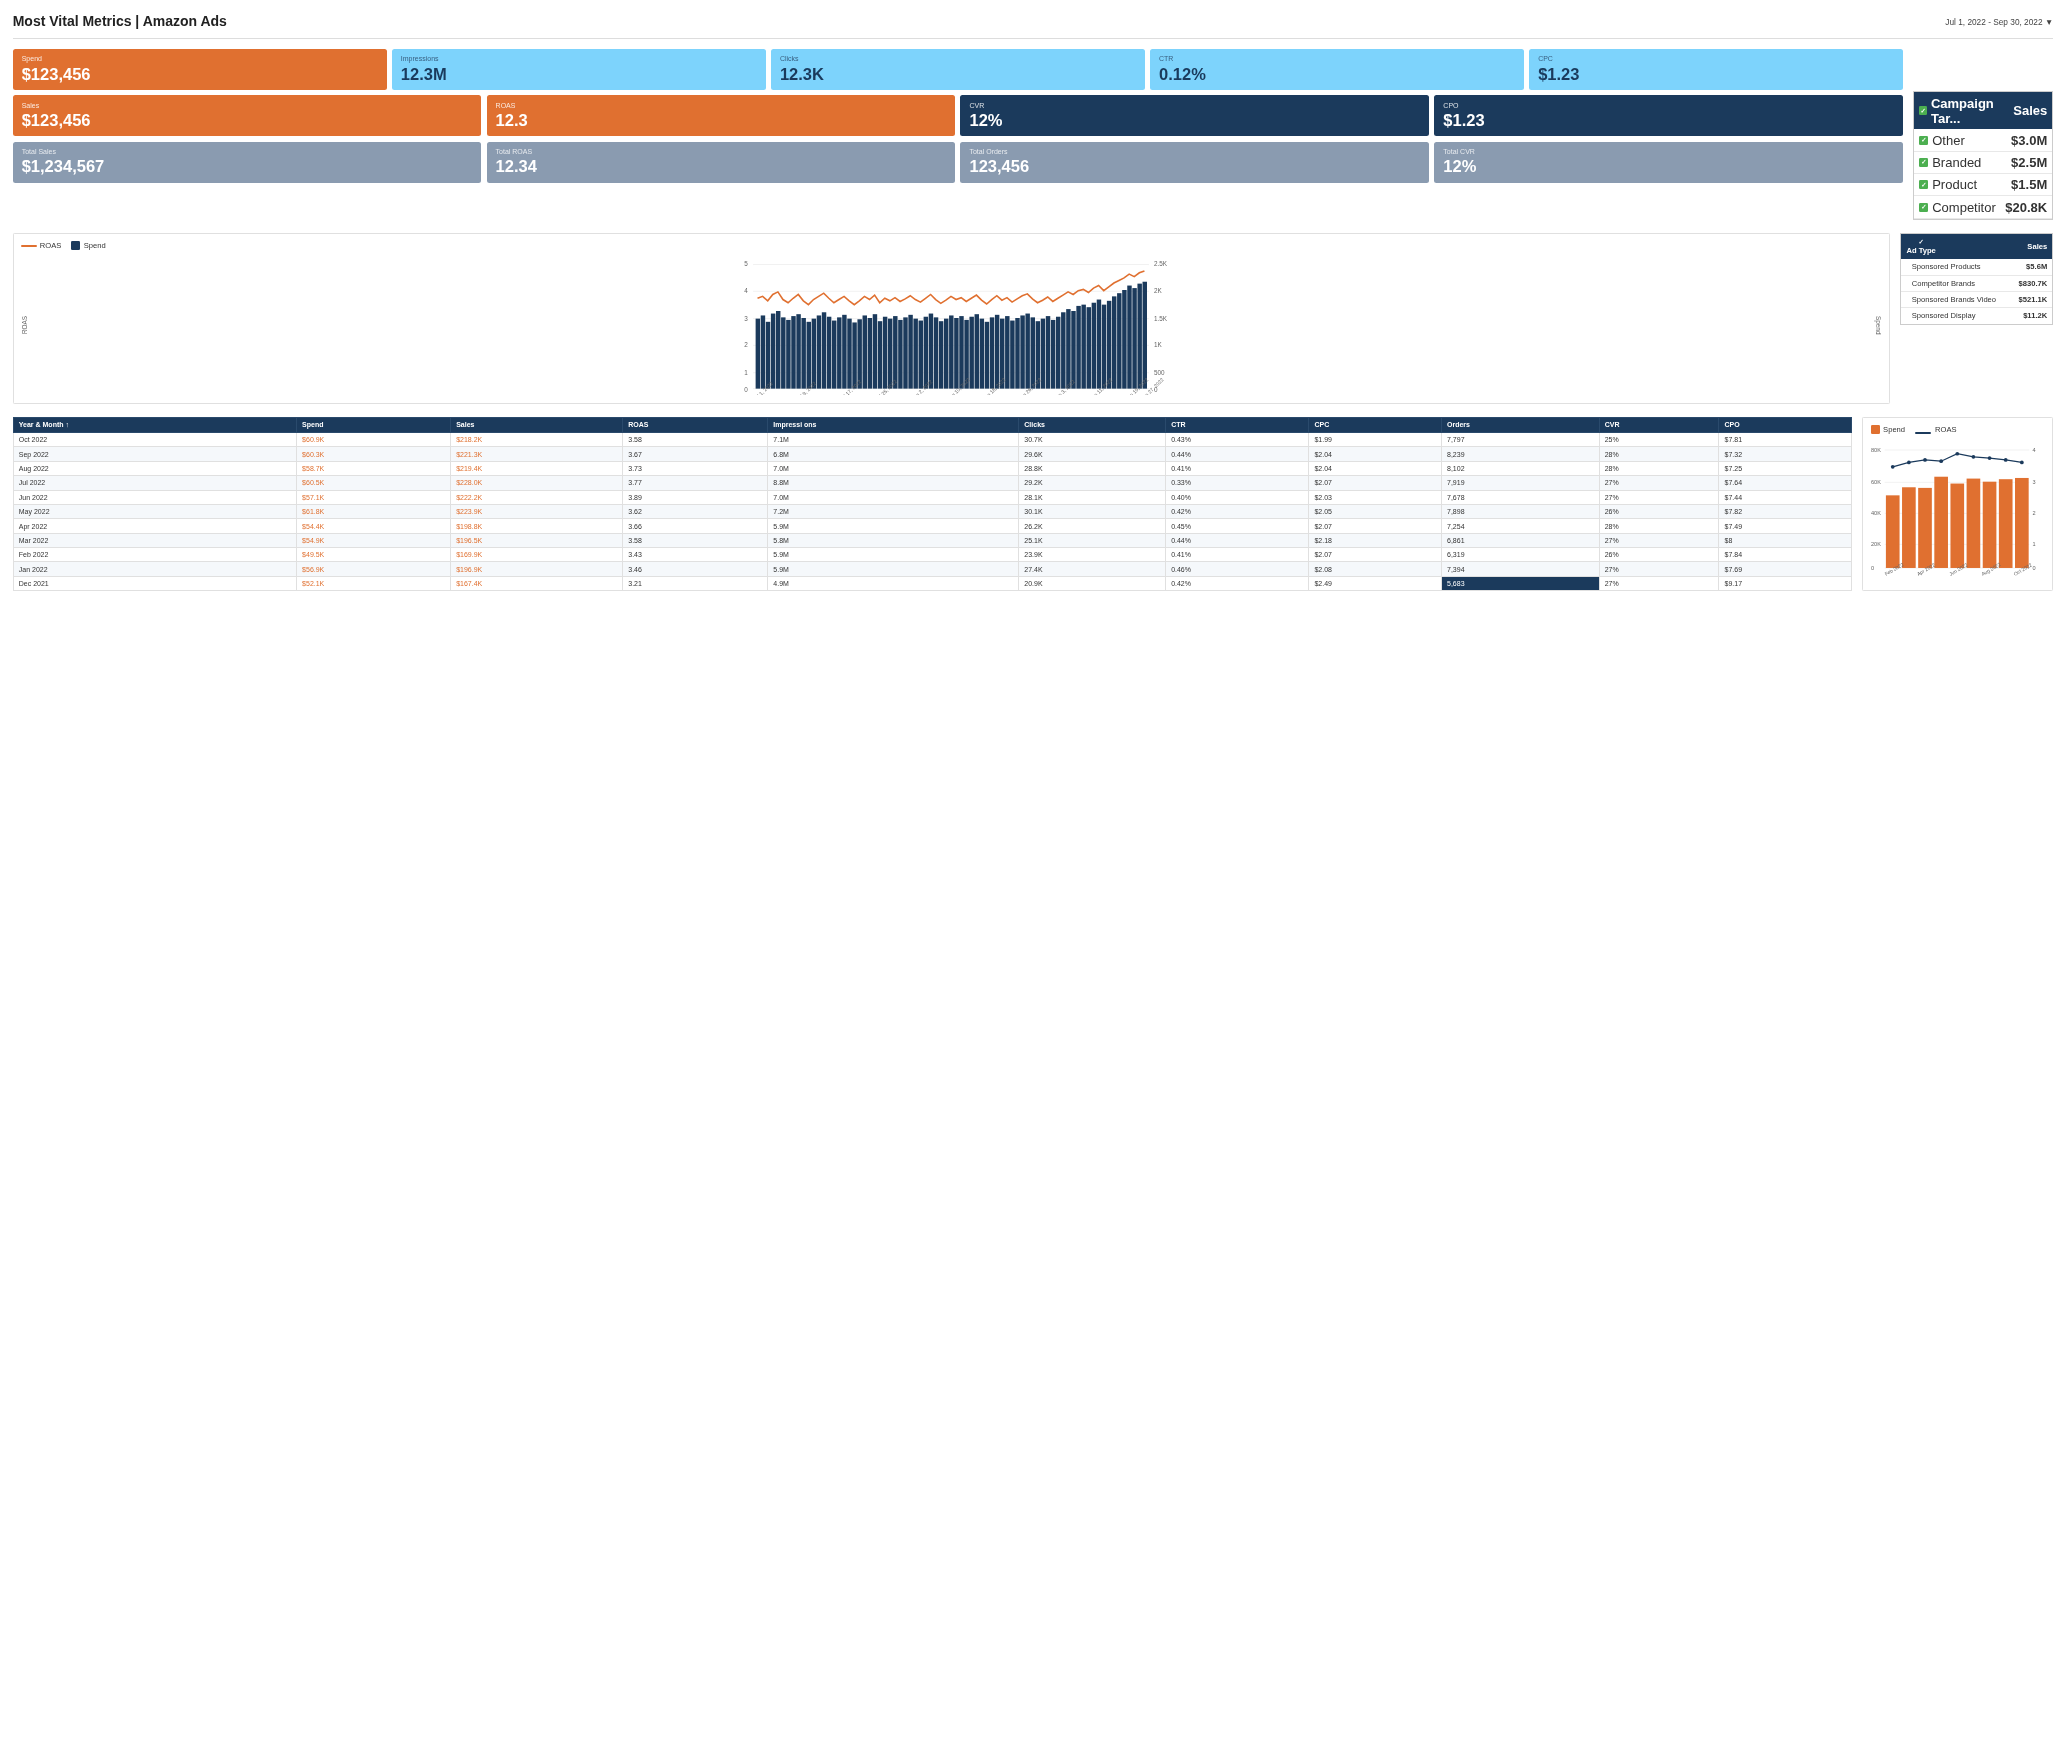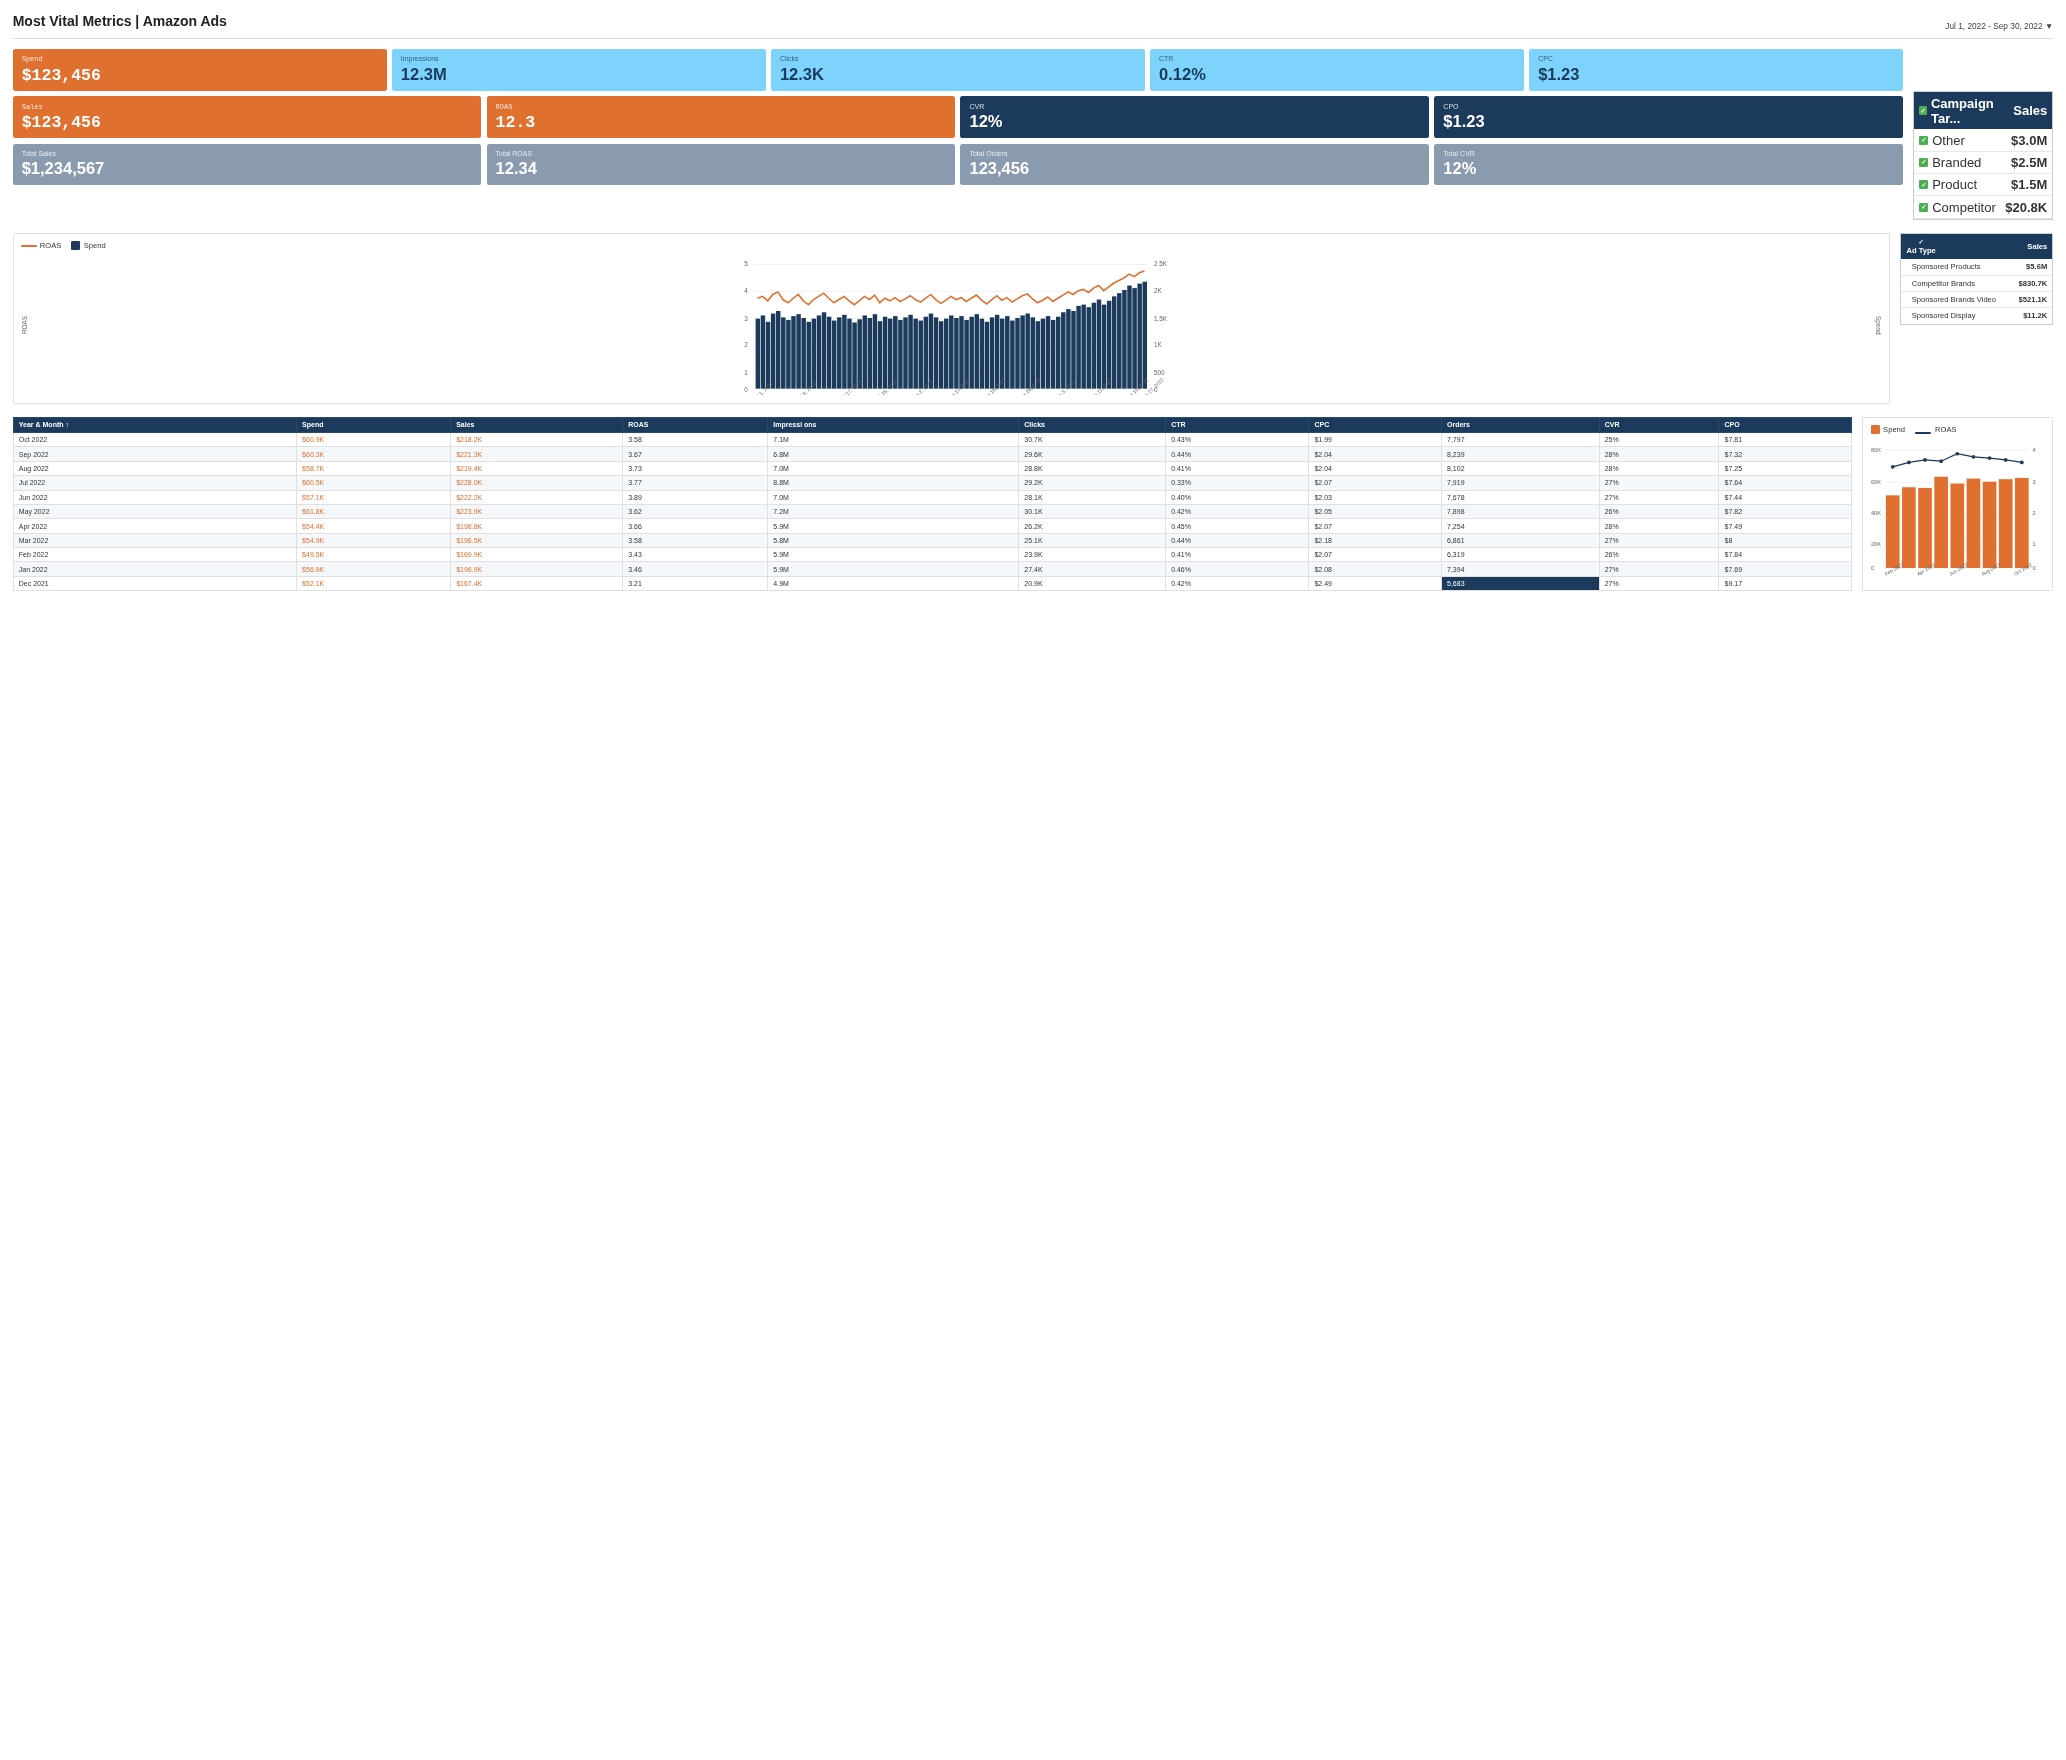--- a/index.html
+++ b/index.html
@@ -1,26 +1,26 @@
 <!DOCTYPE html>
 <html style="font-size:10.2px"><head>
   <meta charset="utf-8">
   <style>
     * { box-sizing: border-box; margin: 0; padding: 0; }
     body { font-family: 'Segoe UI', Arial, sans-serif; background: #fff; color: #333; font-size: 8.3px; padding: 12.7px; }
 
     .page-title { font-size: 14px; font-weight: 600; color: #222; margin-bottom: 2.5px; }
     .date-range { font-size: 8.3px; color: #444; display: flex; align-items: center; gap: 2.5px; }
 
-    .header-row { display: flex; justify-content: space-between; align-items: flex-end; margin-bottom: 10.2px; border-bottom: 1.3px solid #ddd; padding-bottom: 6.4px; }
+    .header-row { display: flex; justify-content: space-between; align-items: center; margin-bottom: 10.2px; border-bottom: 1.3px solid #ddd; padding-bottom: 6.4px; }
     .metrics-row { display: flex; gap: 5.1px; }
     .metric-card { border-radius: 2.5px; padding: 6.4px 9px; min-width: 83px; flex: 1; }
     .metric-card .label { font-size: 7px; color: rgba(255,255,255,0.85); margin-bottom: 2.5px; }
     .metric-card .value { font-size: 16.5px; font-weight: 700; color: #fff; }
-    .card-orange { background: #E07030; font-family: Liberation Mono, monospace; }
+    .card-orange { background: #E07030; }
     .card-light-blue { background: #7dd3fc; }
     .card-light-blue .label { color: rgba(30,50,80,0.75); }
     .card-light-blue .value { color: #1a3a5c; }
     .card-dark-blue { background: #1B3A5C; }
     .card-gray { background: #8A9BB0; }
     .card-gray .label { color: rgba(255,255,255,0.8); }
 
     
     .campaign-table { border: 0.6px solid #ccc; min-width: 127px; font-size: 13px; margin-top: 42px; }
     .campaign-table .table-header { background: #1B3A5C; color: #fff; padding: 3.8px 5.1px; display: flex; justify-content: space-between; align-items: center; font-weight: 600; }

